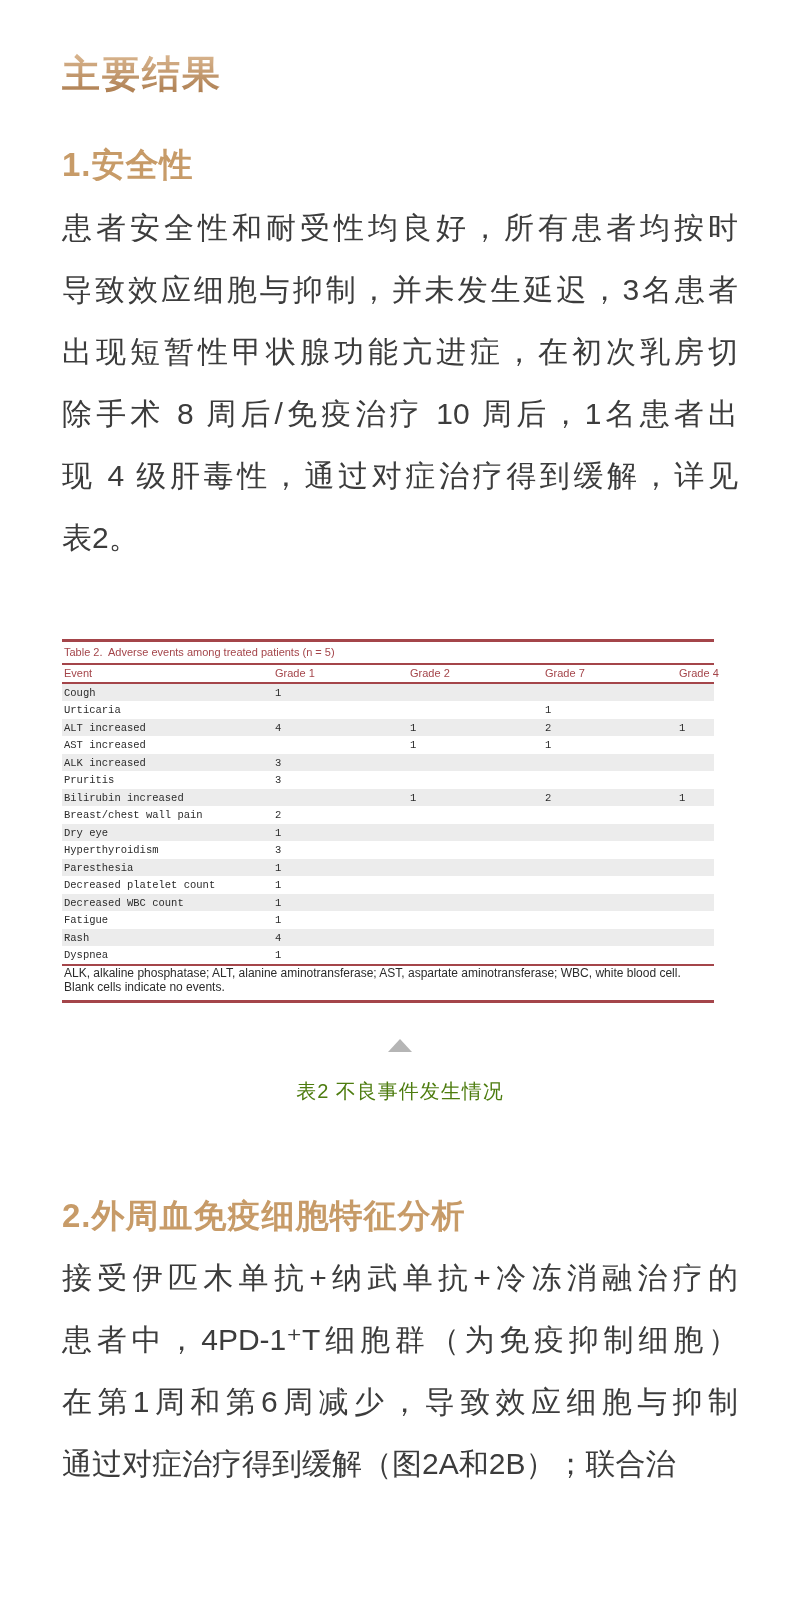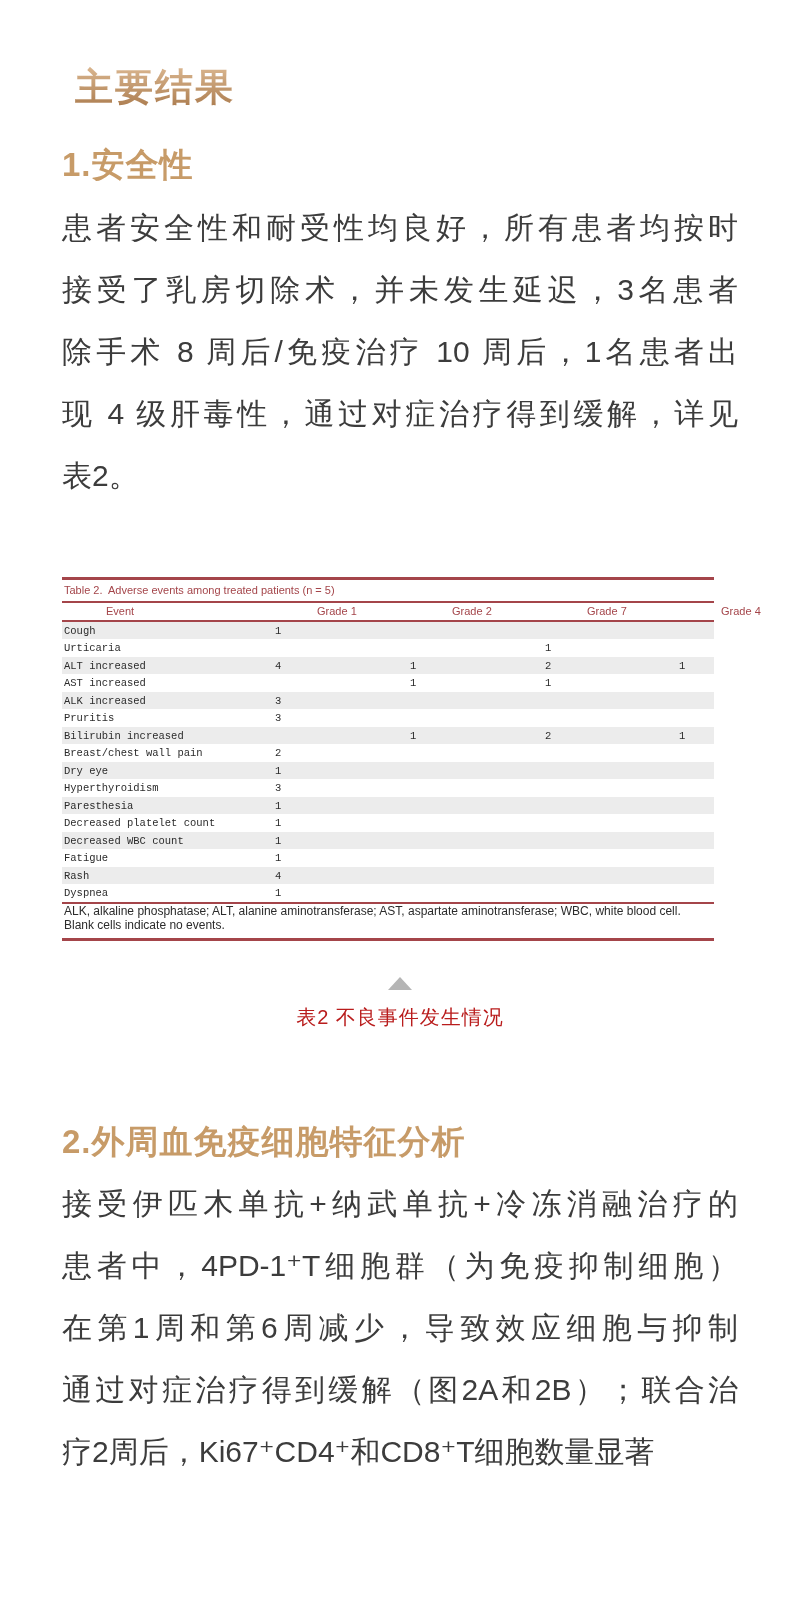--- a/index.html
+++ b/index.html
@@ -13,21 +13,21 @@
     margin:52px 0 0 0;
     font-family:"DejaVu Serif","Liberation Serif",serif;
     font-size:38px;font-weight:700;line-height:1.15;letter-spacing:2px;
     color:#c49a6c;
     background:linear-gradient(180deg,#d9b58e 5%,#ad7e51 95%);
     -webkit-background-clip:text;background-clip:text;
     -webkit-text-fill-color:transparent;
     display:inline-block;
   }
   .title-row{height:44px;margin-top:52px;}
-  .title-row .main-title{margin:13px;}
+  .title-row .main-title{margin:0;}
 
   .section-heading{
     margin:50px 0 0 0;
     font-size:33px;font-weight:700;line-height:1.15;
     color:#c79b68;letter-spacing:1px;
   }
   .para{margin:13px 0 0 0;font-size:30px;color:#3c3c3c;}
   .para-line{
     height:62px;line-height:62px;
     text-align:justify;text-align-last:justify;
@@ -39,51 +39,52 @@
   .t-line.thick{height:3px;}
   .t-title{
     font-size:11px;font-weight:400;color:#a4454a;
     padding:4px 2px 5px 2px;white-space:pre-wrap;
   }
   .t-row{
     display:grid;grid-template-columns:211px 135px 135px 134px 1fr;
     align-items:center;
   }
   .t-head{padding:2px 0 3px 0;}
-  .t-head .t-cell{font-size:11px;color:#a4454a;margin-left:42px;}
+  .t-head .t-cell{font-size:11px;color:#a4454a;}
   .t-body .t-row{height:17.5px;font-family:Liberation Mono, monospace;}
   .t-body .t-row:nth-child(odd){background:#ececec;}
   .t-cell{font-size:10.5px;color:#2b2b2b;padding-left:2px;white-space:nowrap;}
   .t-foot{font-size:12px;color:#2b2b2b;padding:0 2px 6px 2px;}
 
   .caption-block{margin-top:36px;text-align:center;}
   .triangle{
     width:0;height:0;margin:0 auto;
     border-left:12px solid transparent;border-right:12px solid transparent;
     border-bottom:13px solid #b5b5b5;
   }
-  .caption-text{margin-top:14px;font-size:20px;color:#b91c1c;letter-spacing:1px;}
+  .caption-text{margin-top:26px;font-size:20px;color:#4d7c0f;letter-spacing:1px;}
 
   .section2-heading{margin-top:92px;}
   .para2{margin-top:12px;}
 </style>
 </head>
 <body>
 
 <div class="content">
 
   <div class="title-row">
     <h1 class="main-title">主要结果</h1>
   </div>
 
   <h2 class="section-heading">1.安全性</h2>
 
   <div class="para">
       <div class="para-line">患者安全性和耐受性均良好，所有患者均按时</div>
-      <div class="para-line">接受了乳房切除术，并未发生延迟，3名患者</div>
+      <div class="para-line">导致效应细胞与抑制，并未发生延迟，3名患者</div>
+      <div class="para-line">出现短暂性甲状腺功能亢进症，在初次乳房切</div>
       <div class="para-line">除手术 8 周后/免疫治疗 10 周后，1名患者出</div>
       <div class="para-line">现 4 级肝毒性，通过对症治疗得到缓解，详见</div>
       <div class="para-line">表2。</div>
     </div>
 
   <div class="table-wrap">
     <div class="t-line thick"></div>
     <div class="t-title">Table 2.  Adverse events among treated patients (n = 5)</div>
     <div class="t-line"></div>
     <div class="t-row t-head">
@@ -218,16 +219,15 @@
     <div class="caption-text">表2 不良事件发生情况</div>
   </div>
 
   <h2 class="section-heading section2-heading">2.外周血免疫细胞特征分析</h2>
 
   <div class="para para2">
       <div class="para-line">接受伊匹木单抗+纳武单抗+冷冻消融治疗的</div>
       <div class="para-line">患者中，4PD-1⁺T细胞群（为免疫抑制细胞）</div>
       <div class="para-line">在第1周和第6周减少，导致效应细胞与抑制</div>
       <div class="para-line">通过对症治疗得到缓解（图2A和2B）；联合治</div>
-      <div class="para-line">疗2周后，Ki67⁺CD4⁺和CD8⁺T细胞数量显著</div>
     </div>
 
 </div>
 
 </body></html>

